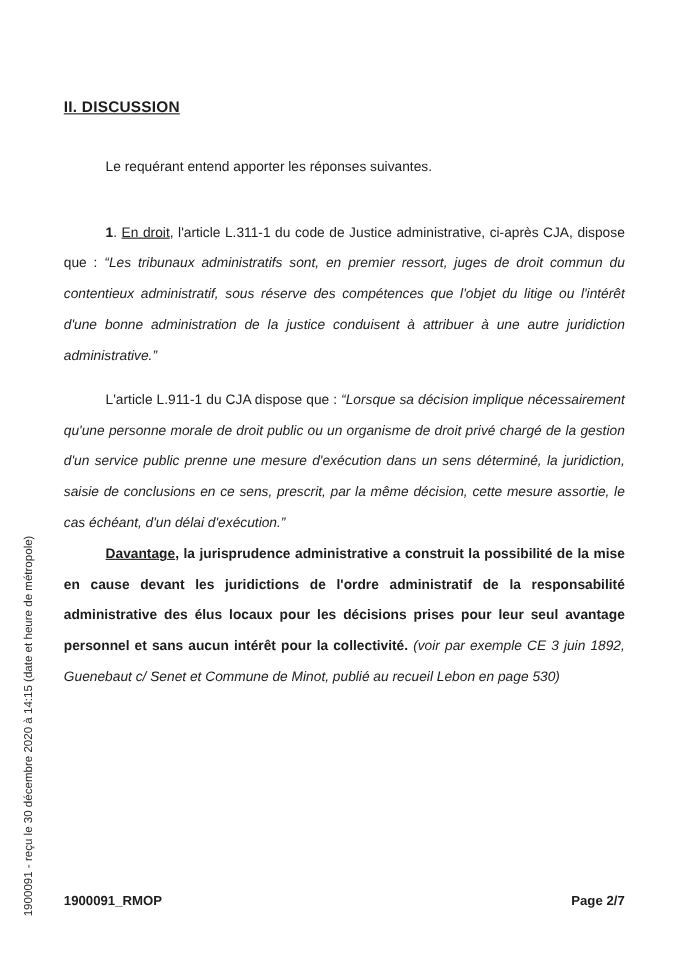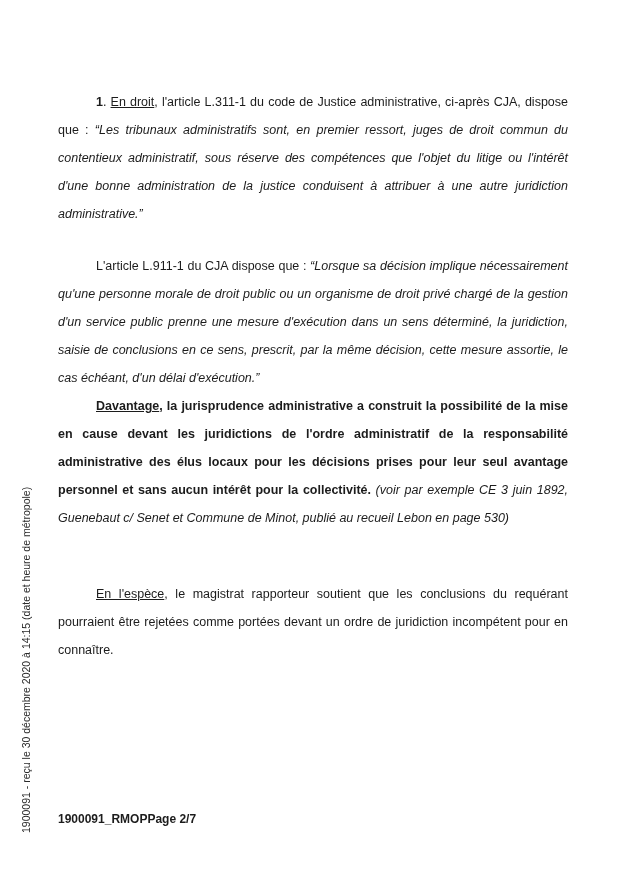--- a/index.html
+++ b/index.html
@@ -37,64 +37,66 @@
     line-height: 16px;
     text-indent: 38px;
     margin: 0 0 38px 0;
   }
   .para {
     font-size: 12.5px;
     line-height: 28px;
     text-align: justify;
     text-indent: 38px;
   }
-  .p1 { margin-bottom: 24px; }
+  .p1 { margin-bottom: 12px; }
   .p2 { margin-bottom: 0; }
   .p3 { margin-bottom: 48px; }
   .p4 { margin-bottom: 0; }
   .stamp {
     position: absolute;
     left: 20px;
     top: 833px;
     transform: rotate(-90deg);
     transform-origin: 0 0;
     white-space: nowrap;
     font-size: 10.5px;
     line-height: 13px;
     color: #2a2a2a;
   }
   .footer {
     position: absolute;
     left: 58px;
     right: 57px;
     top: 812px;
     display: flex;
+    justify-content: space-between;
     align-items: baseline;
     font-size: 12px;
     font-weight: bold;
   }
 </style>
 </head>
 <body>
 
 <div class="page">
 
   <div class="stamp">1900091 - reçu le 30 décembre 2020 à 14:15 (date et heure de métropole)</div>
 
   <div class="content">
 
+    <h1 class="title">II. DISCUSSION</h1>
 
+    <p class="intro">Le requérant entend apporter les réponses suivantes.</p>
 
     <p class="para p1"><span style="font-weight: bold;">1</span><span>. </span><span style="text-decoration: underline;">En droit</span><span>, l'article L.311-1 du code de Justice administrative, ci-après CJA, dispose que : </span><span style="font-style: italic;">“Les tribunaux administratifs sont, en premier ressort, juges de droit commun du contentieux administratif, sous réserve des compétences que l'objet du litige ou l'intérêt d'une bonne administration de la justice conduisent à attribuer à une autre juridiction administrative.”</span></p>
 
     <p class="para p2"><span>L'article L.911-1 du CJA dispose que : </span><span style="font-style: italic;">“Lorsque sa décision implique nécessairement qu'une personne morale de droit public ou un organisme de droit privé chargé de la gestion d'un service public prenne une mesure d'exécution dans un sens déterminé, la juridiction, saisie de conclusions en ce sens, prescrit, par la même décision, cette mesure assortie, le cas échéant, d'un délai d'exécution.”</span></p>
 
     <p class="para p3"><span style="font-weight: bold; text-decoration: underline;">Davantage</span><span style="font-weight: bold;">, la jurisprudence administrative a construit la possibilité de la mise en cause devant les juridictions de l'ordre administratif de la responsabilité administrative des élus locaux pour les décisions prises pour leur seul avantage personnel et sans aucun intérêt pour la collectivité. </span><span style="font-style: italic;">(voir par exemple CE 3 juin 1892, Guenebaut c/ Senet et Commune de Minot, publié au recueil Lebon en page 530)</span></p>
 
-    <p class="para p4"><span style="text-decoration: underline;">En l'espèce</span><span>, le magistrat rapporteur soutient que les conclusions du requérant pourraient être rejetées comme portées devant un ordre de juridiction incompétent pour en connaître.</span></p>
 
   </div>
 
   <div class="footer">
     <span>1900091_RMOP</span>
     <span>Page 2/7</span>
   </div>
 
 </div>
 

